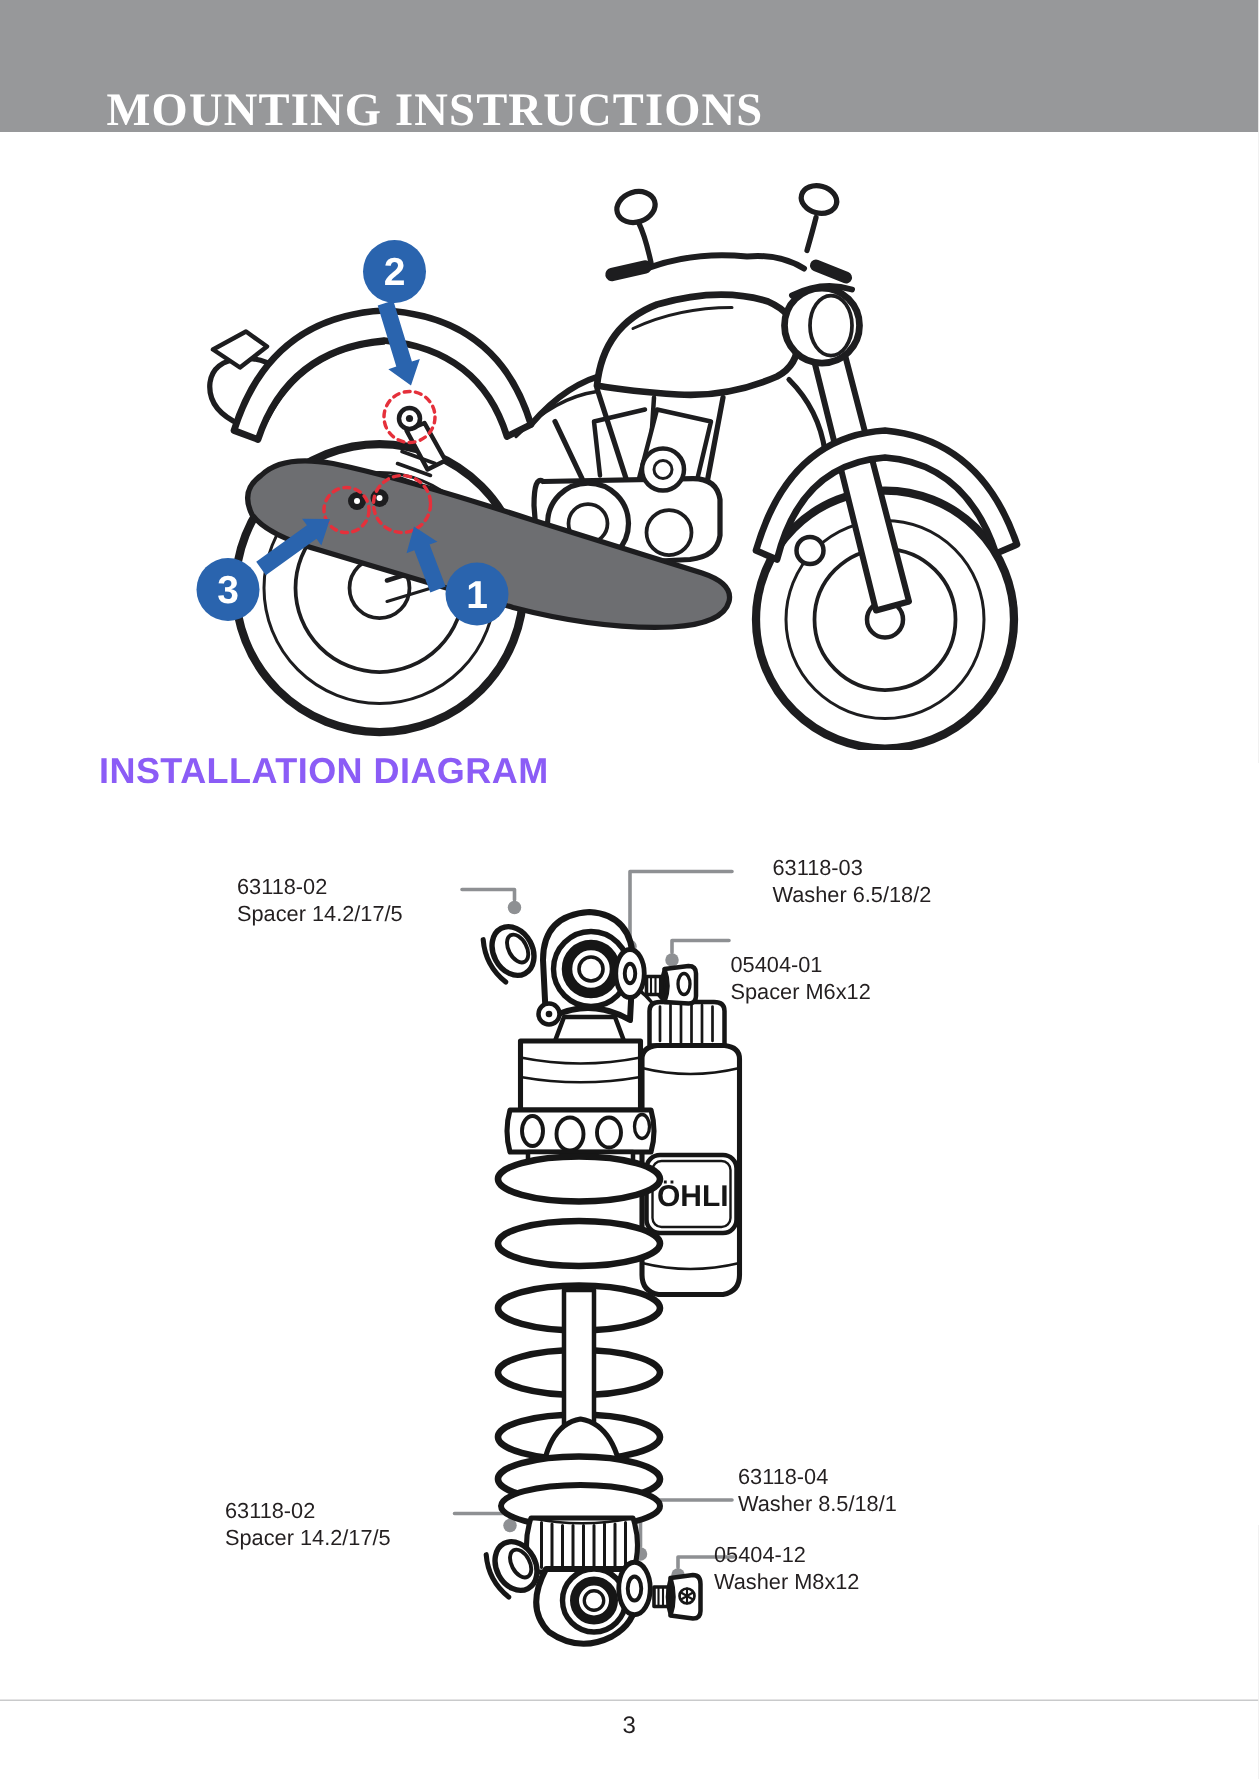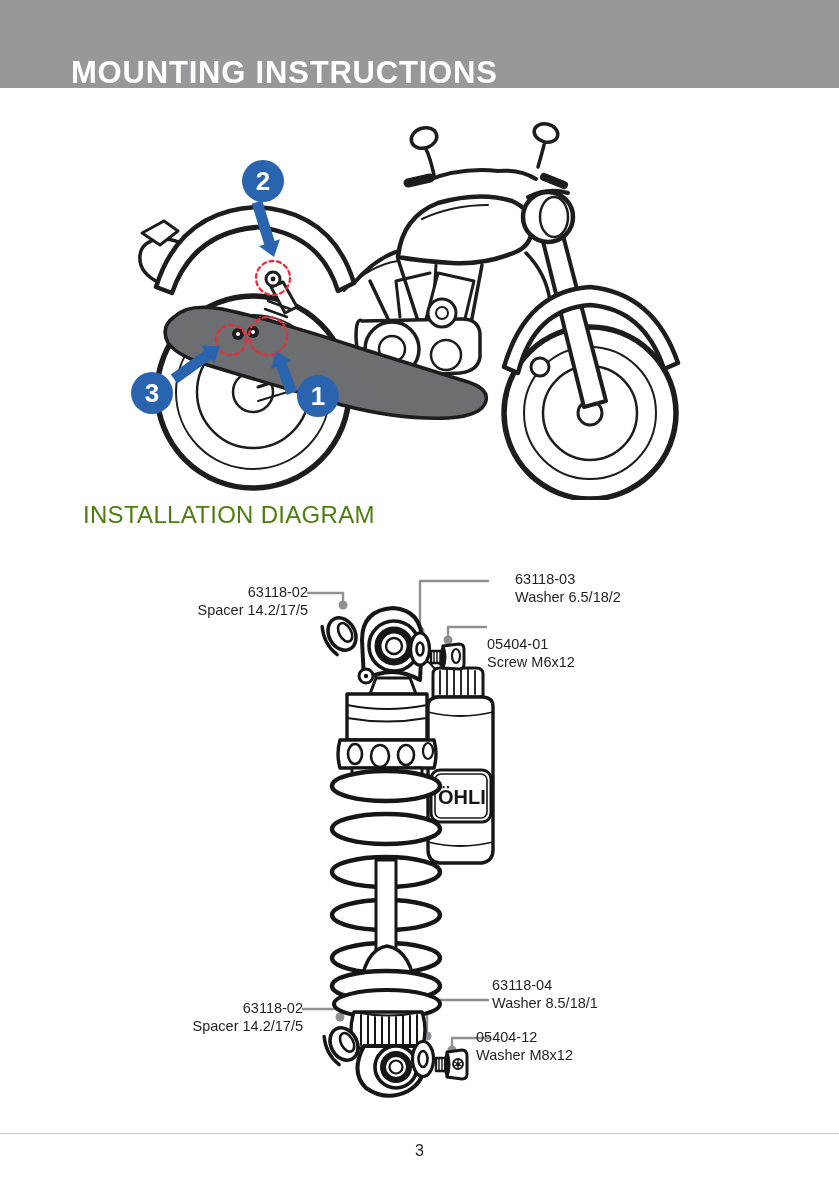--- a/index.html
+++ b/index.html
@@ -4,38 +4,39 @@
 <style>
   html,body { margin:0; padding:0; background:#e8e8e8; }
   .page {
     position:relative; width:839px; height:1190px; margin:0 auto;
     background:#ffffff; overflow:hidden;
     font-family:"Liberation Sans", sans-serif; color:#231f20;
   }
   .header {
     position:absolute; left:0; top:0; width:839px; height:88px;
     background:#97989a;
+    font-family:Liberation Serif, serif;
   }
   .header h1 {
     position:absolute; left:71px; bottom:0px; margin:0;
     font-size:31px; font-weight:bold; color:#ffffff; letter-spacing:0.8px;
     line-height:1;
   }
   .figure-mounting { position:absolute; left:130px; top:105px; width:660px; height:395px; }
   .section-title {
-    position:absolute; left:83px; top:501px; margin:0;
-    font-size:24px; font-weight:normal; color:#4d7c0f; letter-spacing:0.3px;
+    position:absolute; left:66px; top:501px; margin:0;
+    font-size:24px; font-weight:bold; color:#8b5cf6; letter-spacing:0.3px;
   }
   .figure-diagram { position:absolute; left:0; top:560px; width:839px; height:545px; }
   .figure-diagram svg { position:absolute; left:190px; top:0; }
   .part-label {
     position:absolute; font-size:14.5px; line-height:17.5px;
     color:#231f20; white-space:nowrap;
   }
-  .ra { text-align:right; }
+  .ra { }
   .footer-rule {
     position:absolute; left:0; top:1133px; width:839px; height:1px;
     background:#c9cacb;
   }
   .pageno {
     position:absolute; left:0; top:1142px; width:839px;
     text-align:center; font-size:16px; color:#231f20;
   }
   svg text { font-family:"Liberation Sans", sans-serif; }
 </style>
@@ -311,21 +312,21 @@
     <div class="part-label ra" style="left:158px; width:150px; top:24px;">
       <div>63118-02</div>
       <div>Spacer 14.2/17/5</div>
     </div>
     <div class="part-label" style="left:515px; top:11px;">
       <div>63118-03</div>
       <div>Washer 6.5/18/2</div>
     </div>
     <div class="part-label" style="left:487px; top:57px;margin-top:19px;">
       <div>05404-01</div>
-      <div>Screw M6x12</div>
+      <div>Spacer M6x12</div>
     </div>
     <div class="part-label ra" style="left:150px; width:153px; top:440px;">
       <div>63118-02</div>
       <div>Spacer 14.2/17/5</div>
     </div>
     <div class="part-label" style="left:492px; top:417px;">
       <div>63118-04</div>
       <div>Washer 8.5/18/1</div>
     </div>
     <div class="part-label" style="left:476px; top:469px;">

